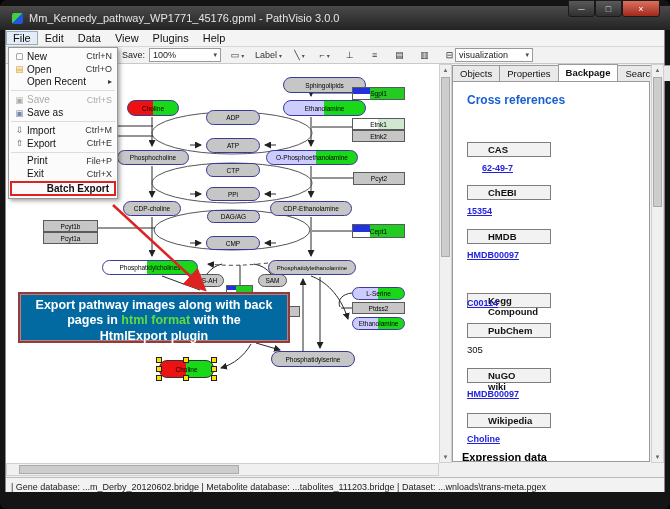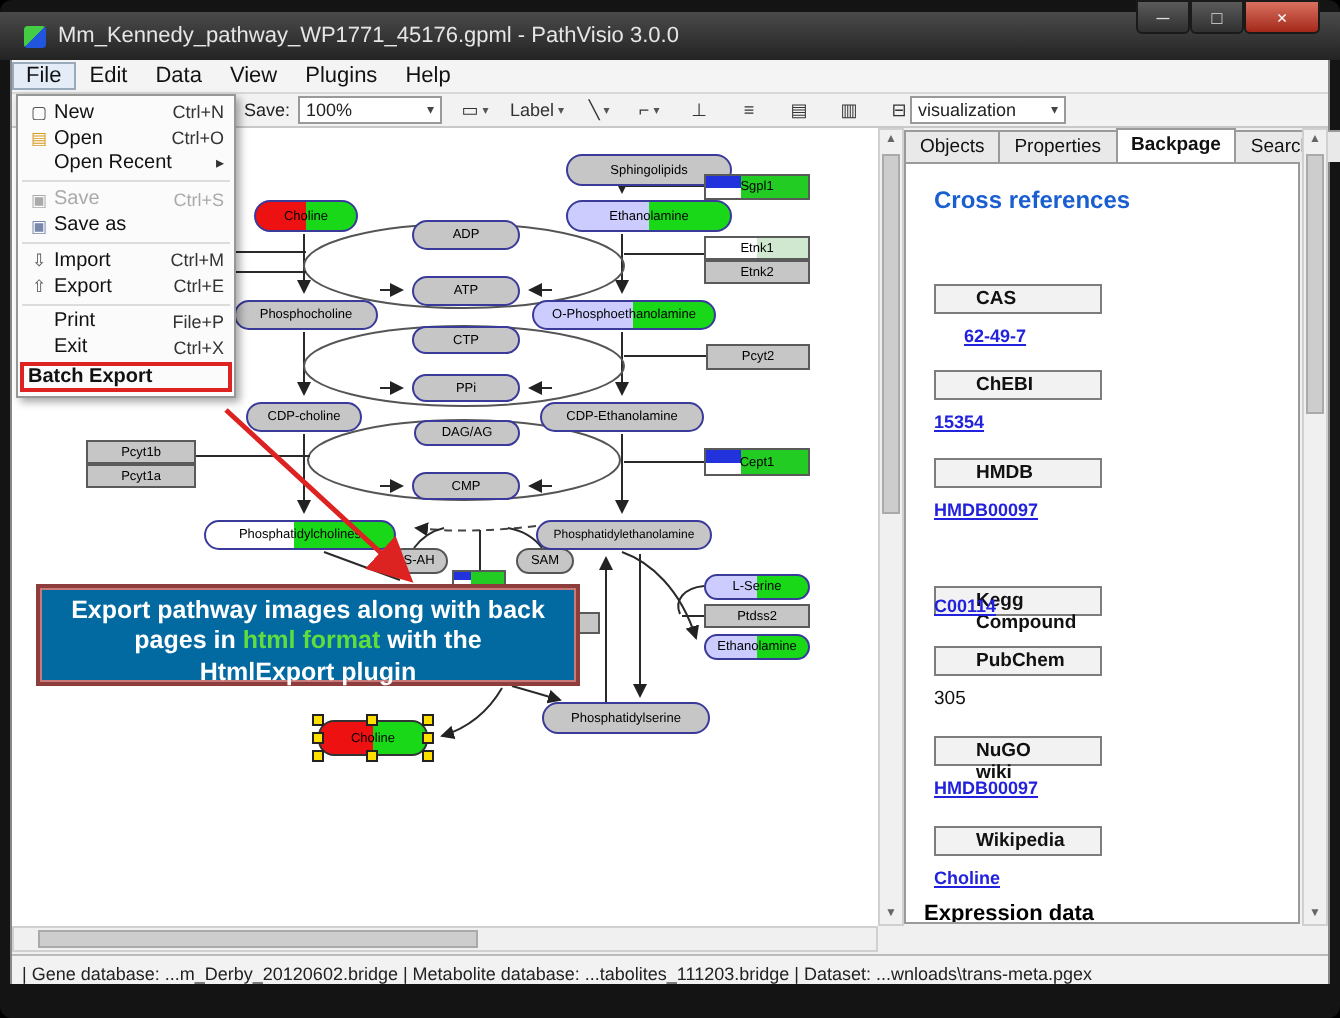--- a/index.html
+++ b/index.html
@@ -58,21 +58,21 @@
   
   .filemenu{position:absolute;left:8px;top:47px;width:110px;background:#fbfbfb;border:1px solid #979797;box-shadow:2px 2px 4px rgba(0,0,0,.35);z-index:40;padding:2px 0;}
   .fm-row{display:flex;align-items:center;height:12.8px;font-size:10px;padding:0 5px 0 3px;color:#111;}
   .fm-ic{width:15px;font-size:8.5px;text-align:center;color:#555;}
   .fm-ic.folder{color:#d69a1e;}
   .fm-ic.save{color:#7788aa;}
   .fm-label{flex:1;}
   .fm-short{font-size:9px;color:#333;}
   .fm-row.disabled .fm-label,.fm-row.disabled .fm-short,.fm-row.disabled .fm-ic{color:#aaa;}
   .fm-sep{height:1px;background:#dcdcdc;margin:2px 2px;}
-  .fm-row.batch{border:2px solid #dd2222;height:15px;margin:1px 1px 0 1px;padding-left:2px;font-weight:bold;}
+  .fm-row.batch{border:2px solid #dd2222;height:15px;margin:1px 1px 0 1px;padding-left:18px;font-weight:bold;text-align:right;}
   .fm-sub{font-size:8px;color:#333;}
   
   .statusbar{position:absolute;left:6px;top:477px;width:658px;height:15px;background:#f2f2f2;border-top:1px solid #bbb;display:flex;align-items:flex-end;font-size:9px;color:#222;padding-left:5px;z-index:6;}
 </style>
 </head>
 <body>
 
 <div class="stage">
 
   <div class="titlebar">

